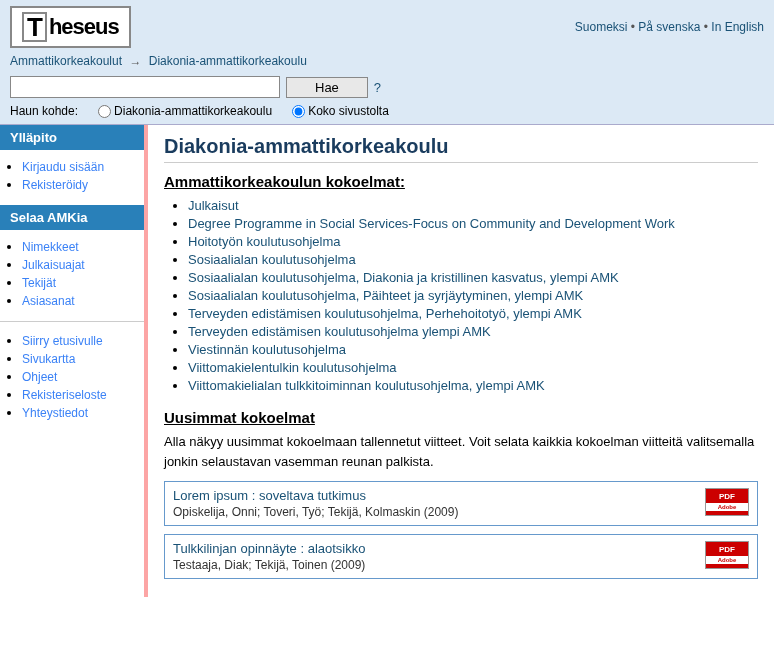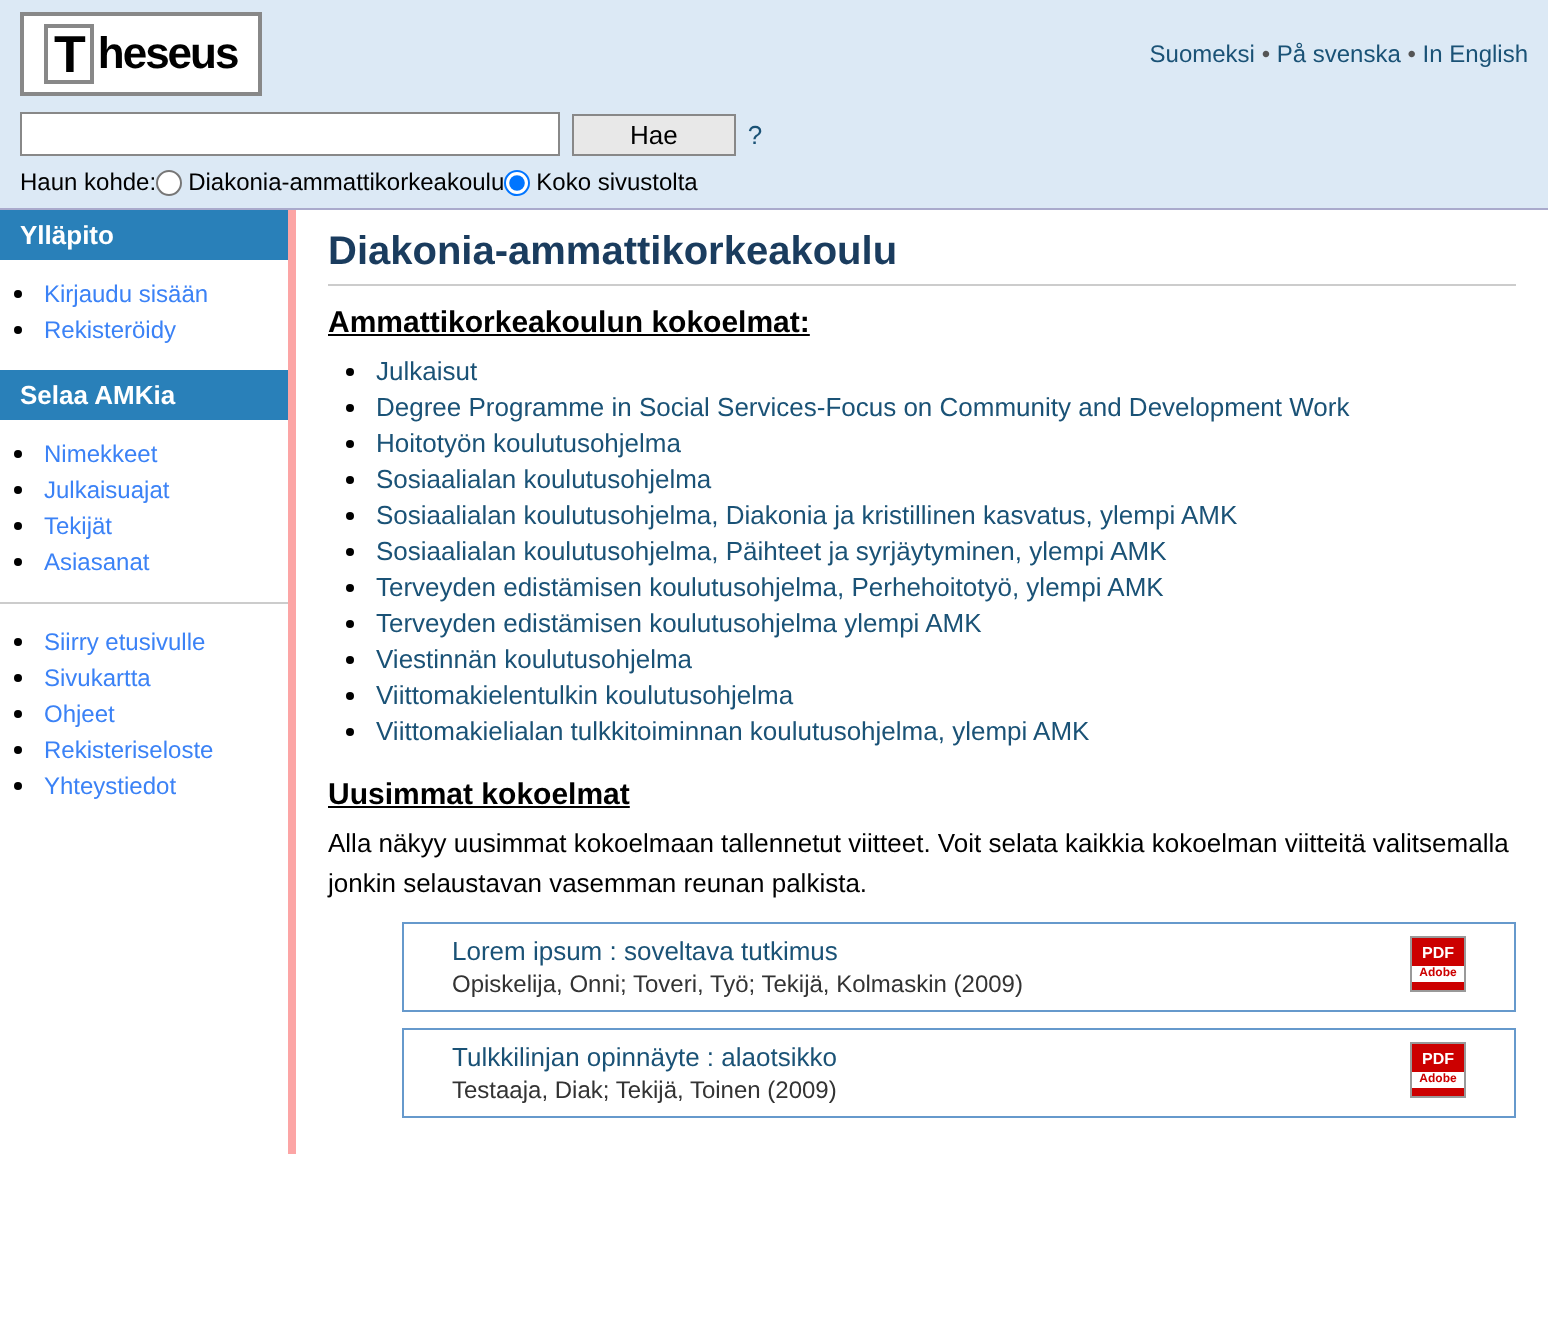--- a/index.html
+++ b/index.html
@@ -78,21 +78,21 @@
       text-decoration: none;
       font-size: 13px;
     }
 
     
     #search-scope {
       font-size: 12px;
       padding: 0 0 6px 0;
       display: flex;
       align-items: flex-start;
-      gap: 0;
+      gap: 20px;
     }
     #search-scope label { display: flex; align-items: center; gap: 3px; }
 
     
     #main-layout {
       display: flex;
       background: #fff;
     }
 
     
@@ -155,31 +155,30 @@
       font-size: 13px;
       margin-bottom: 10px;
       line-height: 1.5;
     }
 
     
     .ref-card {
       border: 1px solid #6699cc;
       background: #fff;
       margin-bottom: 8px;
-      padding: 6px 24px;
+      padding: 6px 8px;
       display: flex;
       align-items: flex-start;
       justify-content: space-between;
-      margin-left: 37px;
     }
     .ref-card-left { flex: 1; }
     .ref-card-left a { color: #1a5276; text-decoration: none; font-size: 13px; }
     .ref-card-meta { font-size: 12px; color: #333; margin-top: 2px; }
     .pdf-icon {
-      width: 28px;
+      width: 44px;
       height: 28px;
       flex-shrink: 0;
       margin-left: 8px;
       background: #cc0000;
       display: flex;
       flex-direction: column;
       align-items: center;
       justify-content: center;
       color: #fff;
       font-size: 9px;
@@ -200,20 +199,25 @@
     </div>
     <div id="lang-links">
       <a href="#">Suomeksi</a>
       <span> • </span>
       <a href="#">På svenska</a>
       <span> • </span>
       <a href="#">In English</a>
     </div>
   </div>
 
+  <div id="breadcrumb">
+    <a href="#">Ammattikorkeakoulut</a>
+    <span>→</span>
+    <a href="#">Diakonia-ammattikorkeakoulu</a>
+  </div>
 
   <div id="search-bar">
     <input id="search-input" type="text" style="">
     <button id="search-btn">Hae</button>
     <a id="help-link" href="#">?</a>
   </div>
 
   <div id="search-scope">
     <span>Haun kohde:</span>
     <label>

